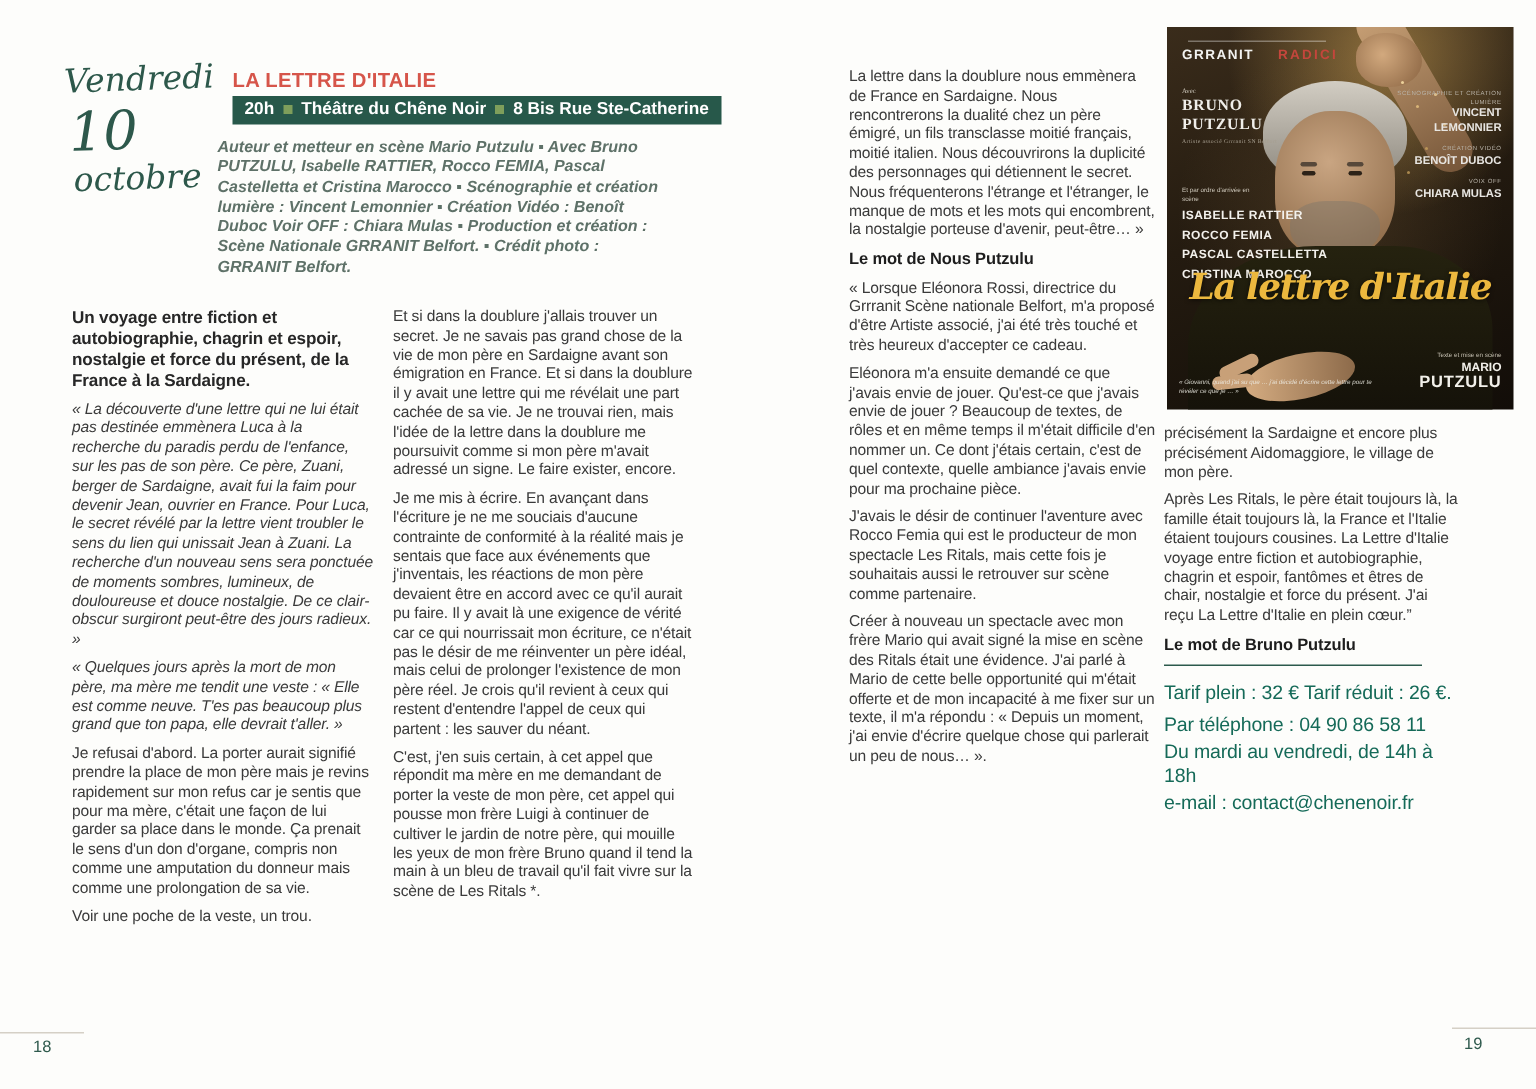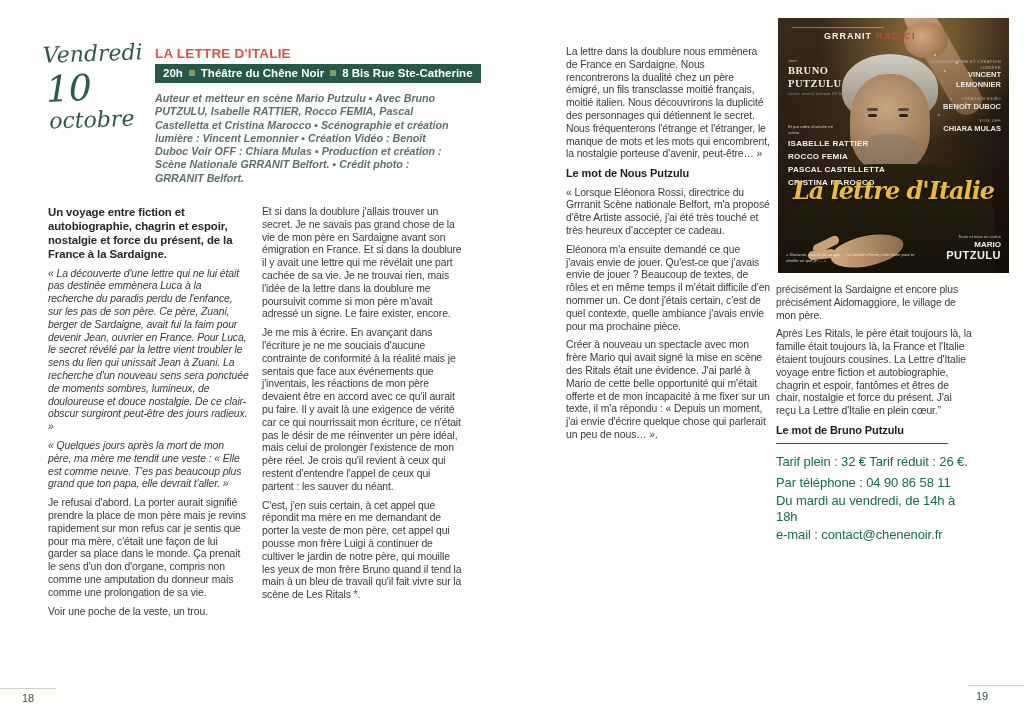--- a/index.html
+++ b/index.html
@@ -13,21 +13,21 @@
   .date .dy{font-size:36px;line-height:1.0;margin:4px 0 2px 2px;}
   .date .mo{font-size:22px;line-height:1.1;margin-left:4px;}
 
   
   .hdr-title{position:absolute;left:155px;top:46px;font-size:13.5px;font-weight:bold;
              color:#d6554a;letter-spacing:.2px;}
   .banner{position:absolute;left:155px;top:64px;background:#27584a;color:#fff;
           font-weight:bold;font-size:11.5px;padding:3px 8px 4px;display:inline-flex;
           align-items:center;white-space:nowrap;}
   .sq{width:6px;height:6px;background:#7e9e5b;display:inline-block;margin:0 6px;}
-  .credits{position:absolute;left:155px;top:92px;width:306px;font-style:italic;font-weight:bold;
+  .credits{position:absolute;left:145px;top:92px;width:306px;font-style:italic;font-weight:bold;
            color:#5e7168;font-size:10.7px;line-height:1.24;}
 
   
   .col{position:absolute;width:201px;font-size:10.4px;line-height:1.23;color:#3a3a3a;
        letter-spacing:-0.1px;}
   .col p{margin:0 0 6px;}
   .col1{left:48px;top:206px;}
   .col2{left:262px;top:206px;width:200px;}
   .col3{left:566px;top:46px;width:204px;}
   .col4{left:776px;top:284px;width:196px;}
@@ -74,21 +74,21 @@
           background:linear-gradient(#25220f,#141109);}
   .hand{left:52px;top:218px;width:74px;height:30px;border-radius:50%;
         background:linear-gradient(100deg,#d7ae83,#8a6848);transform:rotate(-12deg);}
   .finger{width:28px;height:9px;border-radius:5px;background:#c8a078;}
   .f1{left:34px;top:222px;transform:rotate(-26deg);}
   .f2{left:30px;top:232px;transform:rotate(-6deg);}
   .sparkle{left:156px;top:36px;width:2px;height:2px;border-radius:50%;background:#ecd09a;
            box-shadow:10px 16px 0 #d9b578,-6px 30px 0 #c8a468,16px 44px 0 #b99457,
                       4px 60px 0 #a8874e,22px 8px 0 #e3c288,28px 28px 0 #cfa96c;}
   .p-logo-dash{top:9px;left:14px;width:92px;height:1px;background:rgba(255,255,255,.35);}
-  .p-logos{left:10px;top:13px;display:flex;gap:4px;align-items:center;position:absolute;margin-left:36px;}
+  .p-logos{left:10px;top:13px;display:flex;gap:16px;align-items:center;position:absolute;}
   .p-logos span{position:static;}
   .p-grranit{color:#f2f2f0;font-weight:bold;font-size:9px;letter-spacing:1px;}
   .p-radici{color:#c4463c;font-weight:bold;font-size:9px;letter-spacing:1.5px;}
   .p-crew{right:8px;top:34px;text-align:right;color:#e8e6e2;position:absolute;width:70px;}
   .p-crew div{position:static;}
   .p-crew .role{font-size:4px;letter-spacing:.4px;color:#b9b4aa;text-transform:uppercase;
                 margin-top:7px;line-height:1.4;}
   .p-crew .name{font-size:7.5px;font-weight:bold;line-height:1.25;width:58px;margin-left:auto;}
   .p-lead{left:10px;top:40px;color:#f0eee9;position:absolute;width:70px;font-family:Liberation Serif, serif;}
   .p-lead div{position:static;}
@@ -143,20 +143,21 @@
     <p>Et si dans la doublure j'allais trouver un secret. Je ne savais pas grand chose de la vie de mon père en Sardaigne avant son émigration en France. Et si dans la doublure il y avait une lettre qui me révélait une part cachée de sa vie. Je ne trouvai rien, mais l'idée de la lettre dans la doublure me poursuivit comme si mon père m'avait adressé un signe. Le faire exister, encore.</p>
     <p>Je me mis à écrire. En avançant dans l'écriture je ne me souciais d'aucune contrainte de conformité à la réalité mais je sentais que face aux événements que j'inventais, les réactions de mon père devaient être en accord avec ce qu'il aurait pu faire. Il y avait là une exigence de vérité car ce qui nourrissait mon écriture, ce n'était pas le désir de me réinventer un père idéal, mais celui de prolonger l'existence de mon père réel. Je crois qu'il revient à ceux qui restent d'entendre l'appel de ceux qui partent : les sauver du néant.</p>
     <p>C'est, j'en suis certain, à cet appel que répondit ma mère en me demandant de porter la veste de mon père, cet appel qui pousse mon frère Luigi à continuer de cultiver le jardin de notre père, qui mouille les yeux de mon frère Bruno quand il tend la main à un bleu de travail qu'il fait vivre sur la scène de Les Ritals *.</p>
   </div>
 
   <div class="col col3">
     <p>La lettre dans la doublure nous emmènera de France en Sardaigne. Nous rencontrerons la dualité chez un père émigré, un fils transclasse moitié français, moitié italien. Nous découvrirons la duplicité des personnages qui détiennent le secret. Nous fréquenterons l'étrange et l'étranger, le manque de mots et les mots qui encombrent, la nostalgie porteuse d'avenir, peut-être… »</p>
     <p class="mot">Le mot de Nous Putzulu</p>
     <p>« Lorsque Eléonora Rossi, directrice du Grrranit Scène nationale Belfort, m'a proposé d'être Artiste associé, j'ai été très touché et très heureux d'accepter ce cadeau.</p>
     <p>Eléonora m'a ensuite demandé ce que j'avais envie de jouer. Qu'est-ce que j'avais envie de jouer ? Beaucoup de textes, de rôles et en même temps il m'était difficile d'en nommer un. Ce dont j'étais certain, c'est de quel contexte, quelle ambiance j'avais envie pour ma prochaine pièce.</p>
+    <p>J'avais le désir de continuer l'aventure avec Rocco Femia qui est le producteur de mon spectacle Les Ritals, mais cette fois je souhaitais aussi le retrouver sur scène comme partenaire.</p>
     <p>Créer à nouveau un spectacle avec mon frère Mario qui avait signé la mise en scène des Ritals était une évidence. J'ai parlé à Mario de cette belle opportunité qui m'était offerte et de mon incapacité à me fixer sur un texte, il m'a répondu : « Depuis un moment, j'ai envie d'écrire quelque chose qui parlerait un peu de nous… ».</p>
   </div>
 
   <div class="col col4">
     <p>précisément la Sardaigne et encore plus précisément Aidomaggiore, le village de mon père.</p>
     <p>Après Les Ritals, le père était toujours là, la famille était toujours là, la France et l'Italie étaient toujours cousines. La Lettre d'Italie voyage entre fiction et autobiographie, chagrin et espoir, fantômes et êtres de chair, nostalgie et force du présent. J'ai reçu La Lettre d'Italie en plein cœur.”</p>
     <p class="mot">Le mot de Bruno Putzulu</p>
     <hr class="contact-sep">
     <div class="contact">
       <p class="tarif">Tarif plein : 32 € Tarif réduit : 26 €.</p>

